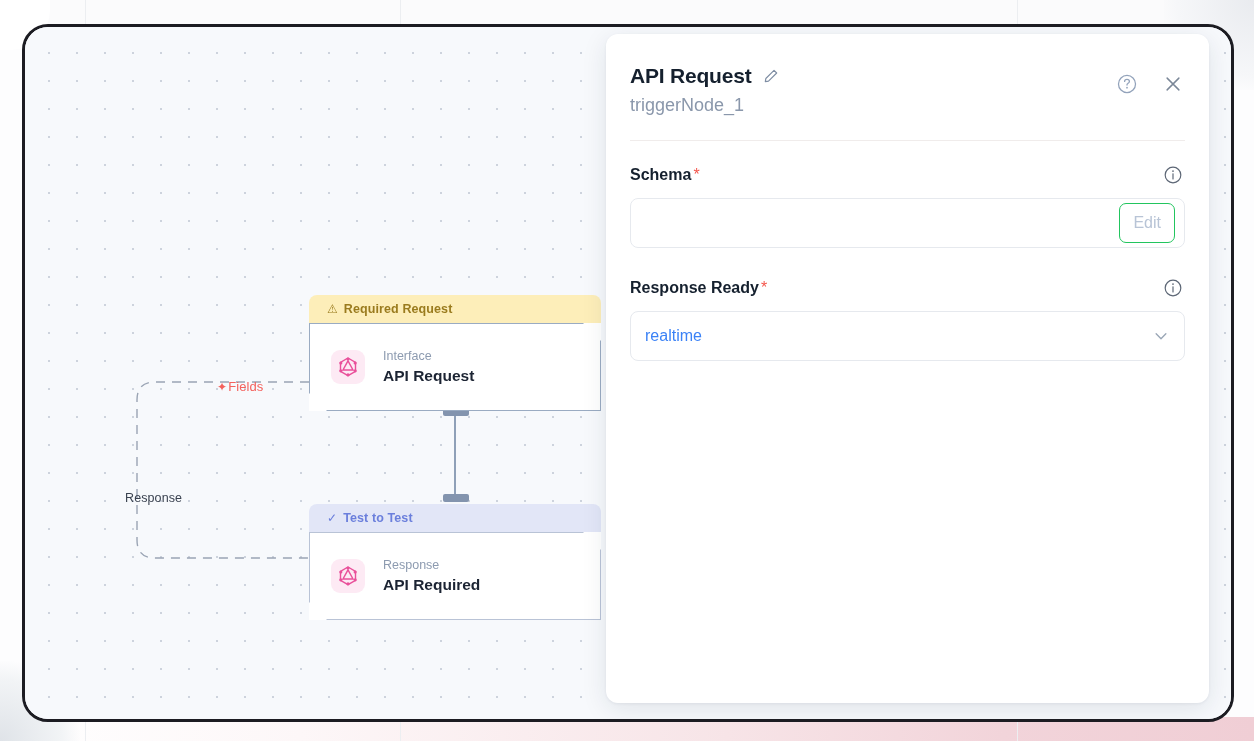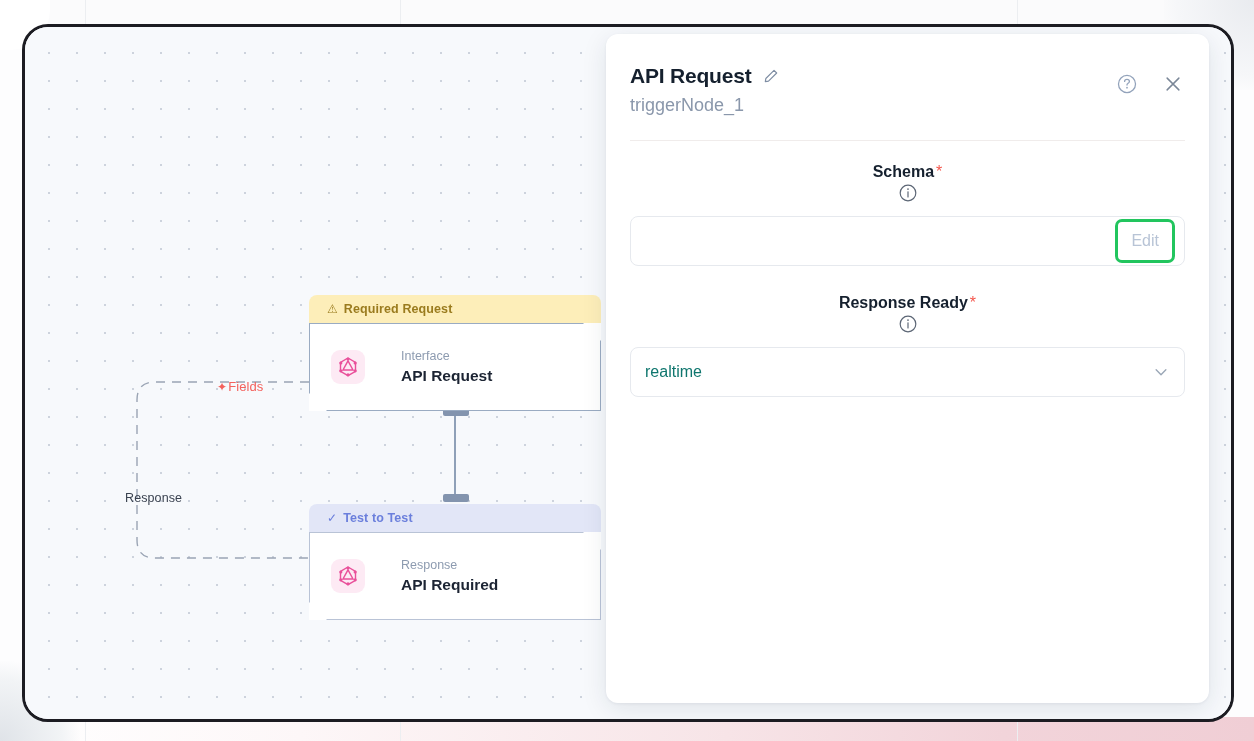--- a/index.html
+++ b/index.html
@@ -182,21 +182,21 @@
     z-index: 0;
   }
   .node-body.ready::before {
     border-color: #b9c3d6;
   }
   .node-inner {
     position: relative;
     z-index: 1;
     display: flex;
     align-items: center;
-    gap: 36px;
+    gap: 18px;
   }
 
   .node-icon {
     width: 34px;
     height: 34px;
     border-radius: 9px;
     background: #fdeaf4;
     display: flex;
     align-items: center;
     justify-content: center;
@@ -283,21 +283,20 @@
     padding: 22px 24px 0 24px;
   }
 
   .field-group { margin-bottom: 28px; }
 
   .field-label-row {
     display: flex;
     align-items: center;
     justify-content: space-between;
     margin-bottom: 11px;
-    flex-direction: column;
   }
   .field-label {
     font-size: 16px;
     font-weight: 700;
     color: #15202e;
   }
   .field-label .req {
     color: #f4564c;
     font-weight: 500;
     margin-left: 2px;
@@ -310,34 +309,34 @@
     border-radius: 8px;
     background: #ffffff;
     display: flex;
     align-items: center;
     padding: 0 14px;
   }
 
   #schema-control { justify-content: flex-end; padding-right: 9px; }
 
   #schema-edit-button {
-    border: 3px solid #22c55e;
+    border: 1px solid #22c55e;
     background: #ffffff;
     border-radius: 7px;
     color: #b8c4d6;
     font-size: 16px;
     font-family: "Liberation Sans", sans-serif;
     padding: 11px 13px;
     cursor: pointer;
     line-height: 1;
   }
 
   #response-type-value {
     font-size: 16px;
-    color: #0f766e;
+    color: #3b82f6;
     flex: 1;
   }
   #response-type-chevron {
     margin-left: auto;
     display: flex;
     align-items: center;
   }
 
   .info-icon-circle { display: block; }
 </style>

